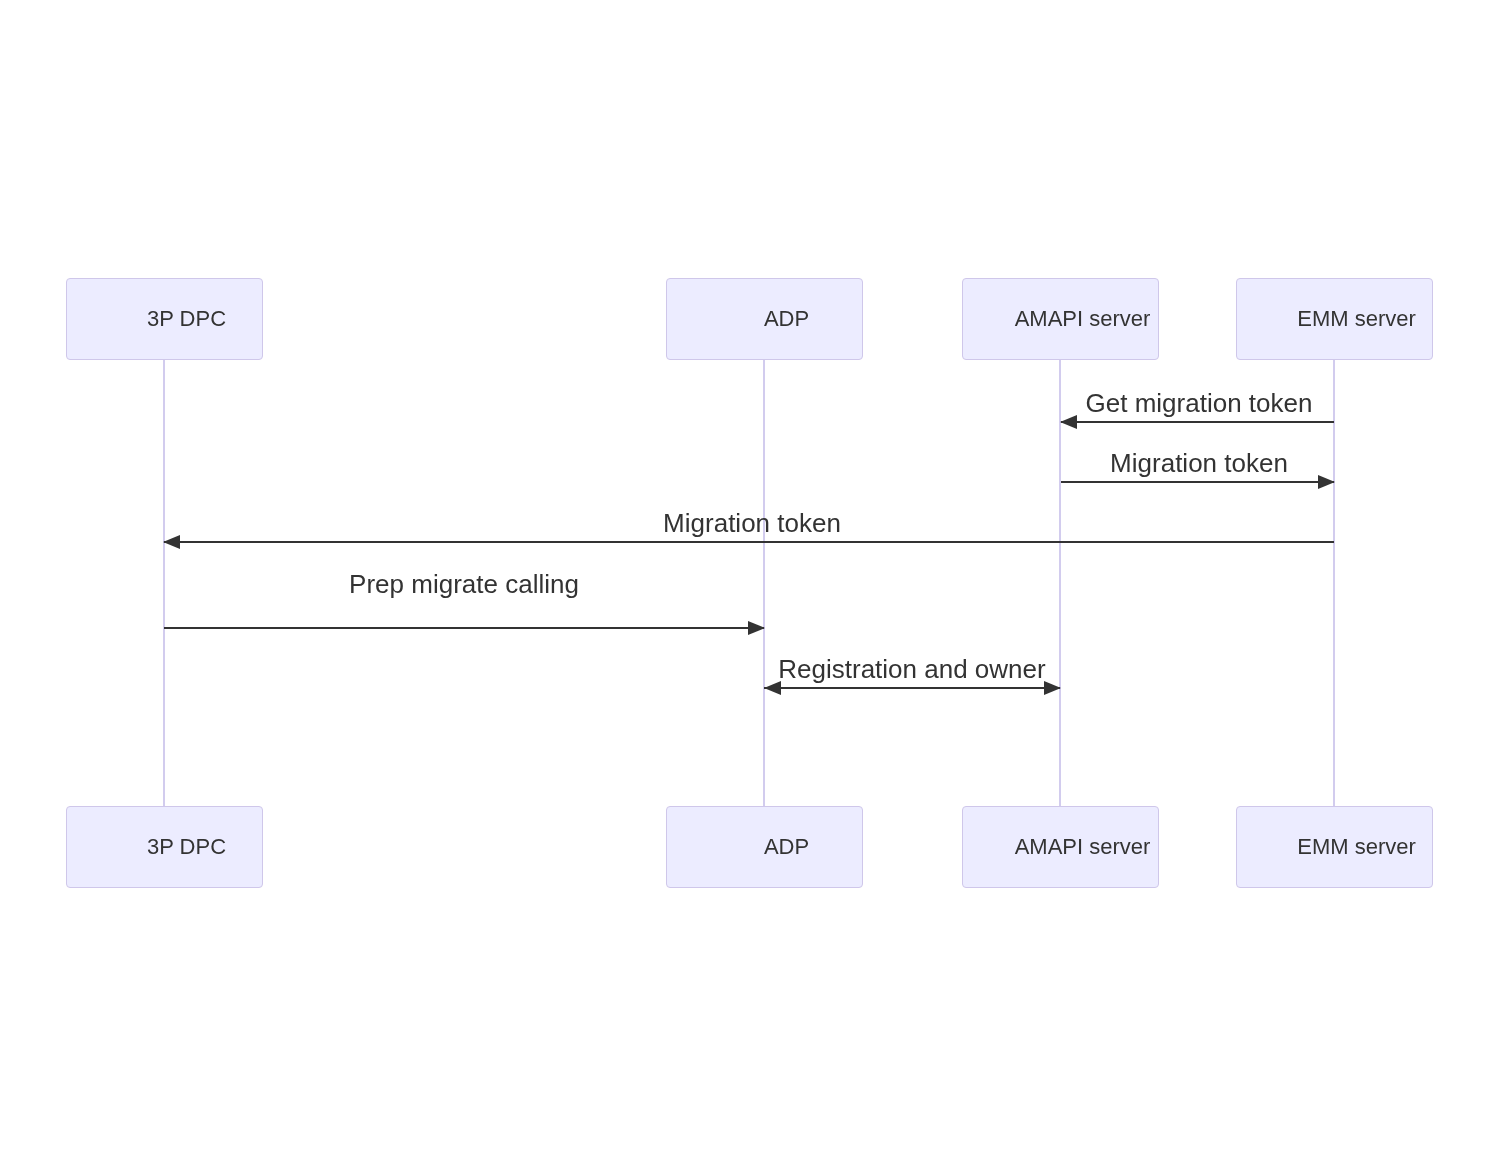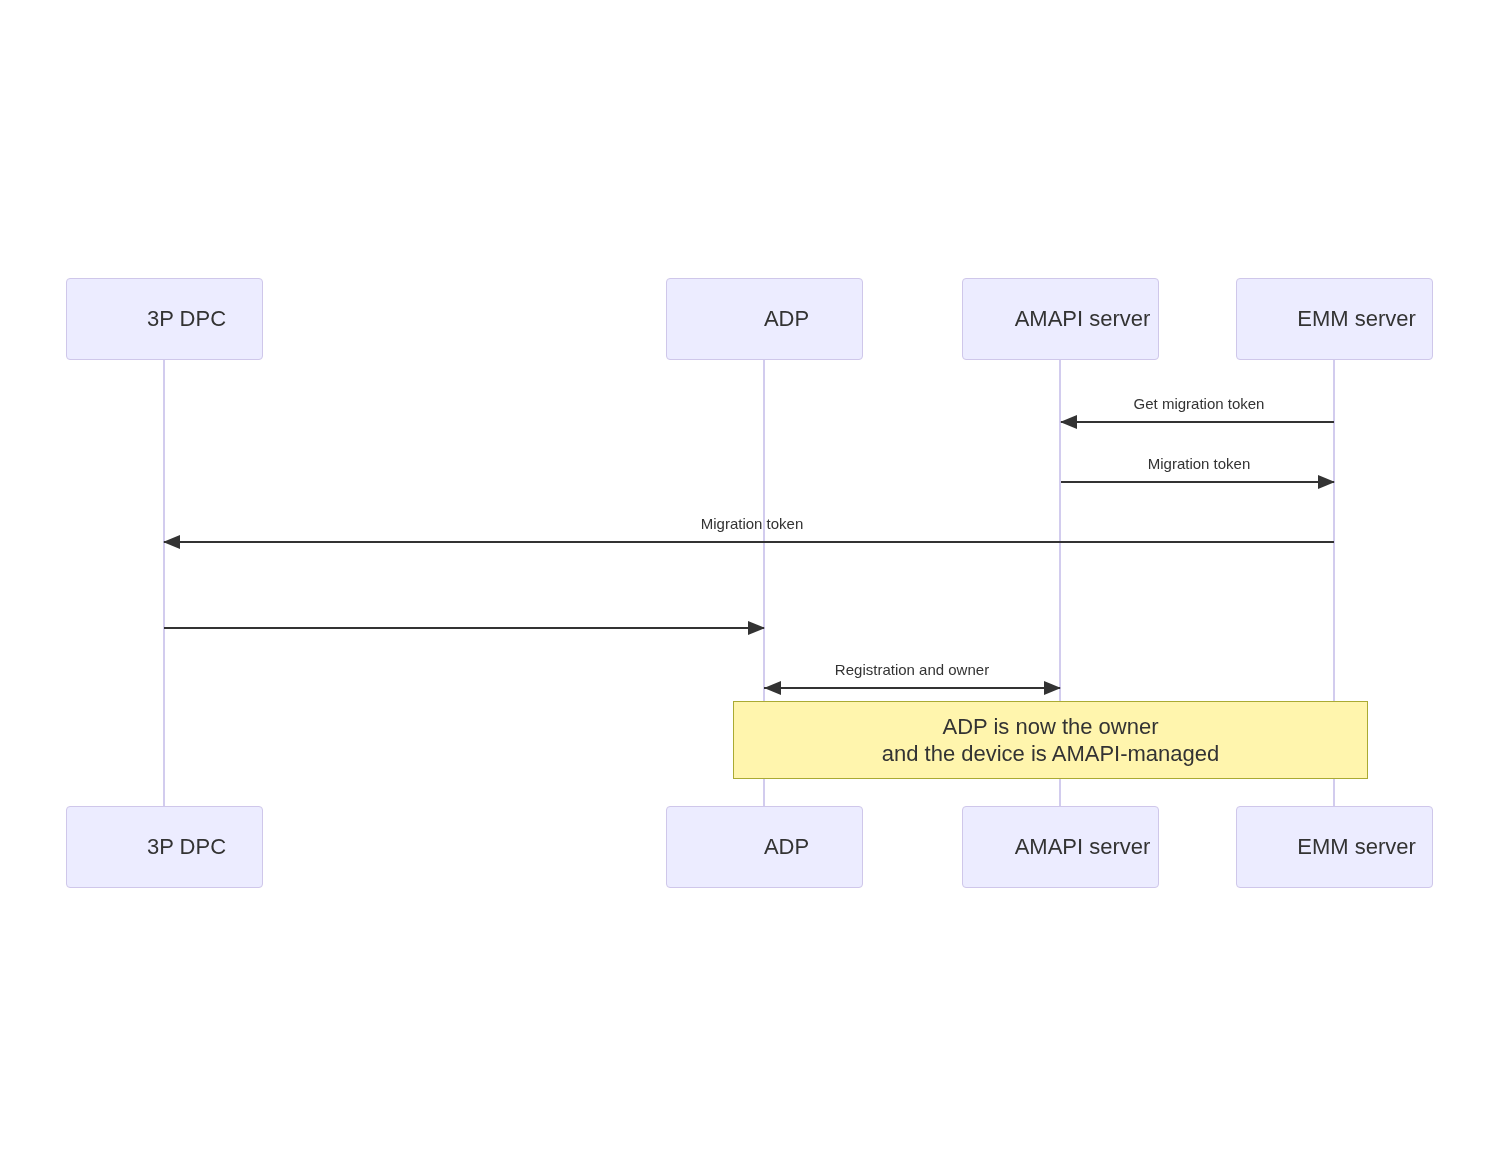--- a/index.html
+++ b/index.html
@@ -22,21 +22,21 @@
     border-top:7px solid transparent;border-bottom:7px solid transparent;
     border-right:17px solid #333333;
   }
   .arrow-r{
     position:absolute;width:0;height:0;
     border-top:7px solid transparent;border-bottom:7px solid transparent;
     border-left:17px solid #333333;
   }
   .msg-label{
     position:absolute;transform:translateX(-50%);
-    font-size:15px;line-height:27px;color:#333333;
+    font-size:26px;line-height:27px;color:#333333;
     white-space:nowrap;text-align:left;
   }
   .note{
     position:absolute;left:733px;top:701px;width:635px;height:78px;box-sizing:border-box;
     background:#FFF5AD;border:1.5px solid #AAAA33;
     display:flex;flex-direction:column;align-items:center;justify-content:center;
     font-size:22px;line-height:27px;color:#333333;text-align:center;
   }
 </style>
 </head>
@@ -75,36 +75,33 @@
   </div>
 
   <div>
     <div class="msg-label" style="left:752px;top:510px;">Migration token</div>
     <div class="msg-line" style="left:164px;top:541px;width:1170px;"></div>
     <div class="arrow-l" style="left:163px;top:535px;"></div>
   </div>
 
   <div>
     <div class="msg-label" style="left:464px;top:571px;">
+      <div>Prep migrate calling</div>
     </div>
     <div class="msg-line" style="left:164px;top:627px;width:600px;"></div>
     <div class="arrow-r" style="left:748px;top:621px;"></div>
   </div>
 
   <div>
     <div class="msg-label" style="left:912px;top:656px;">Registration and owner</div>
     <div class="msg-line" style="left:764px;top:687px;width:296px;"></div>
     <div class="arrow-l" style="left:764px;top:681px;"></div>
     <div class="arrow-r" style="left:1044px;top:681px;"></div>
   </div>
 
-  <div class="note">
-    <div>ADP is now the owner</div>
-    <div>and the device is AMAPI-managed</div>
-  </div>
 
   <div class="actor" style="left:66px;top:806px;">
     <span>3P DPC</span>
   </div>
   <div class="actor" style="left:666px;top:806px;">
     <span>ADP</span>
   </div>
   <div class="actor" style="left:962px;top:806px;">
     <span>AMAPI server</span>
   </div>

